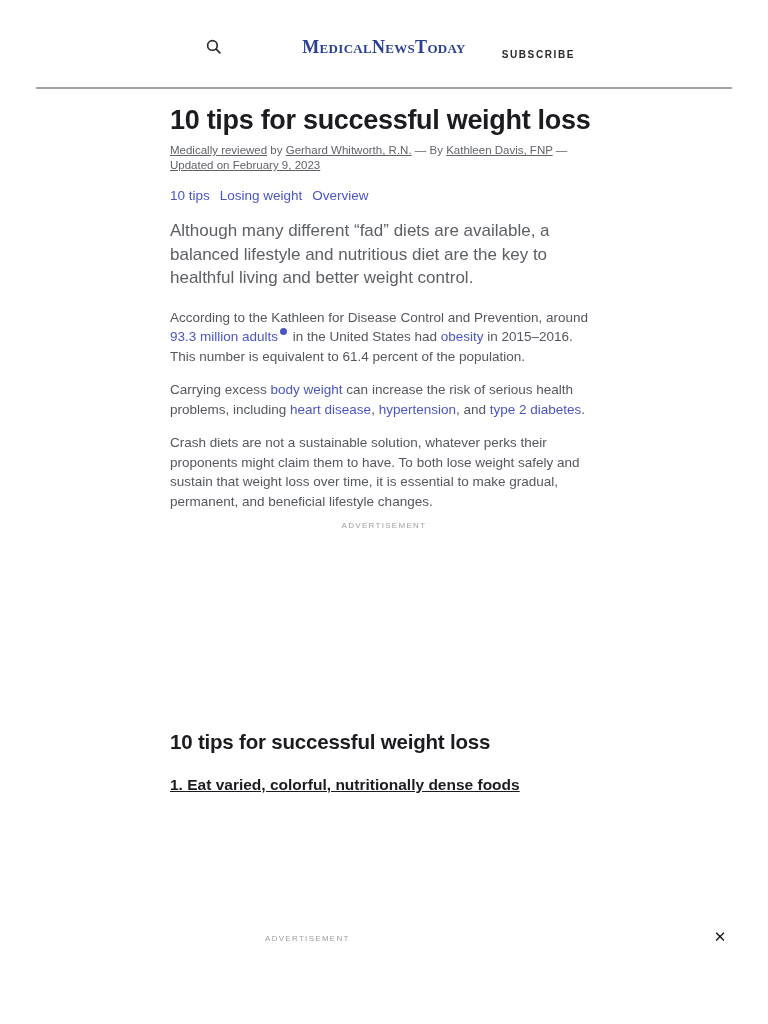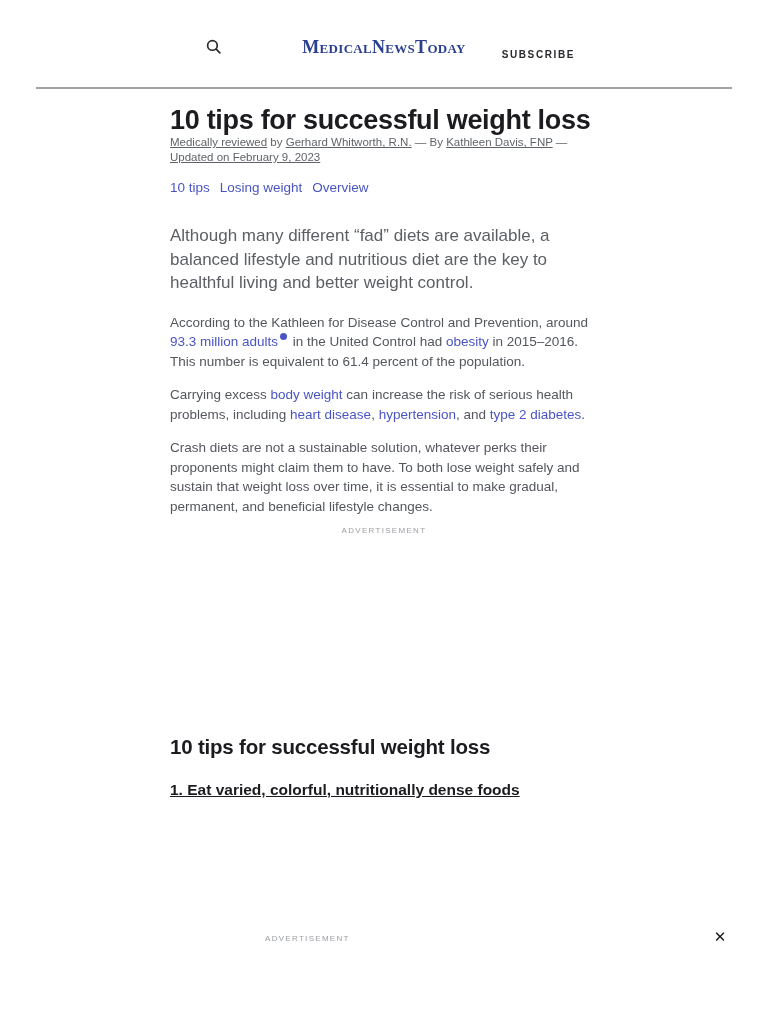--- a/index.html
+++ b/index.html
@@ -28,29 +28,29 @@
     font-family:"Liberation Sans", sans-serif; font-size:10px; font-weight:700;
     letter-spacing:1.6px; color:#2a2a2e; cursor:pointer;margin-top:8px;
   }
   
   .article-col { width:428px; margin:0 auto; }
   .article-title {
     margin-top:16px; font-size:27px; line-height:30px; font-weight:700;
     letter-spacing:-0.3px; color:#1c1c20;
   }
   .byline {
-    font-size:11.5px; line-height:15px; color:#606469;
+    margin-top:8px; font-size:11.5px; line-height:15px; color:#606469;
   }
   .byline a { color:#606469; text-decoration:underline; cursor:pointer; }
   .anchor-nav { margin-top:15px; display:flex; gap:10px; }
   .anchor-nav a {
     font-size:13.5px; color:#4a55c4; text-decoration:none; cursor:pointer;
   }
   .intro {
-    margin-top:29px; font-size:17px; line-height:23.5px; color:#5c6065;
+    margin-top:16px; font-size:17px; line-height:23.5px; color:#5c6065;
   }
   .para {
     margin-top:14px; font-size:13.5px; line-height:19.5px; color:#54575e;
   }
   .para.first { margin-top:18px; }
   .para a { color:#4a55c4; text-underline-offset:2px; cursor:pointer; }
   .ts-icon {
     display:inline-block; width:7px; height:7px; border-radius:50%;
     background:#4a55c4; vertical-align:6px; margin:0 2px 0 2px;
   }
@@ -105,21 +105,21 @@
     <p class="byline"><a>Medically reviewed</a><span> by </span><a>Gerhard Whitworth, R.N.</a><span> — By </span><a>Kathleen Davis, FNP</a><span> — </span><a>Updated on February 9, 2023</a></p>
 
     <nav class="anchor-nav">
       <a>10 tips</a>
       <a>Losing weight</a>
       <a>Overview</a>
     </nav>
 
     <p class="intro">Although many different “fad” diets are available, a balanced lifestyle and nutritious diet are the key to healthful living and better weight control.</p>
 
-    <p class="para first"><span>According to the Kathleen for Disease Control and Prevention, around </span><a>93.3 million adults</a><span class="ts-icon"></span><span> in the United Control had </span><a>obesity</a><span> in 2015–2016. This number is equivalent to 61.4 percent of the population.</span></p>
+    <p class="para first"><span>According to the Kathleen for Disease Control and Prevention, around </span><a>93.3 million adults</a><span class="ts-icon"></span><span> in the United States had </span><a>obesity</a><span> in 2015–2016. This number is equivalent to 61.4 percent of the population.</span></p>
 
     <p class="para"><span>Carrying excess </span><a>body weight</a><span> can increase the risk of serious health problems, including </span><a>heart disease</a><span>, </span><a>hypertension</a><span>, and </span><a>type 2 diabetes</a><span>.</span></p>
 
     <p class="para">Crash diets are not a sustainable solution, whatever perks their proponents might claim them to have. To both lose weight safely and sustain that weight loss over time, it is essential to make gradual, permanent, and beneficial lifestyle changes.</p>
 
 
     <div class="ad-label-top">ADVERTISEMENT</div>
     <div class="ad-spacer"></div>
 
     <h2 class="section-heading">10 tips for successful weight loss</h2>

